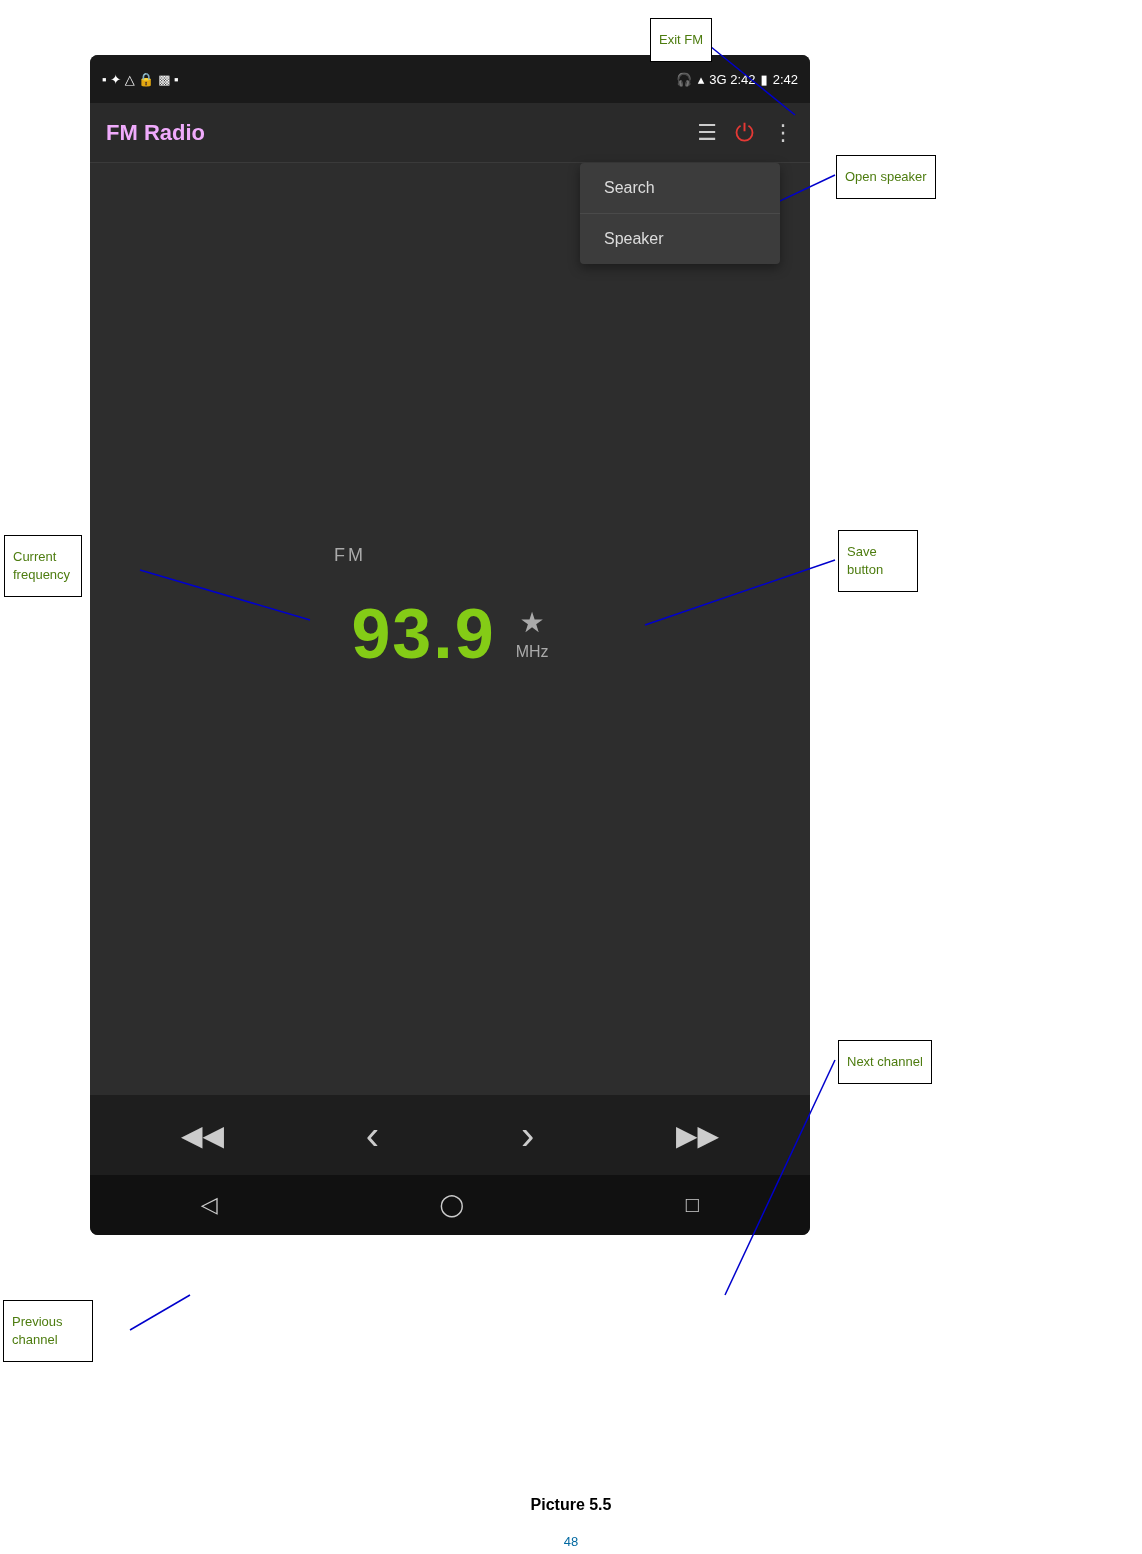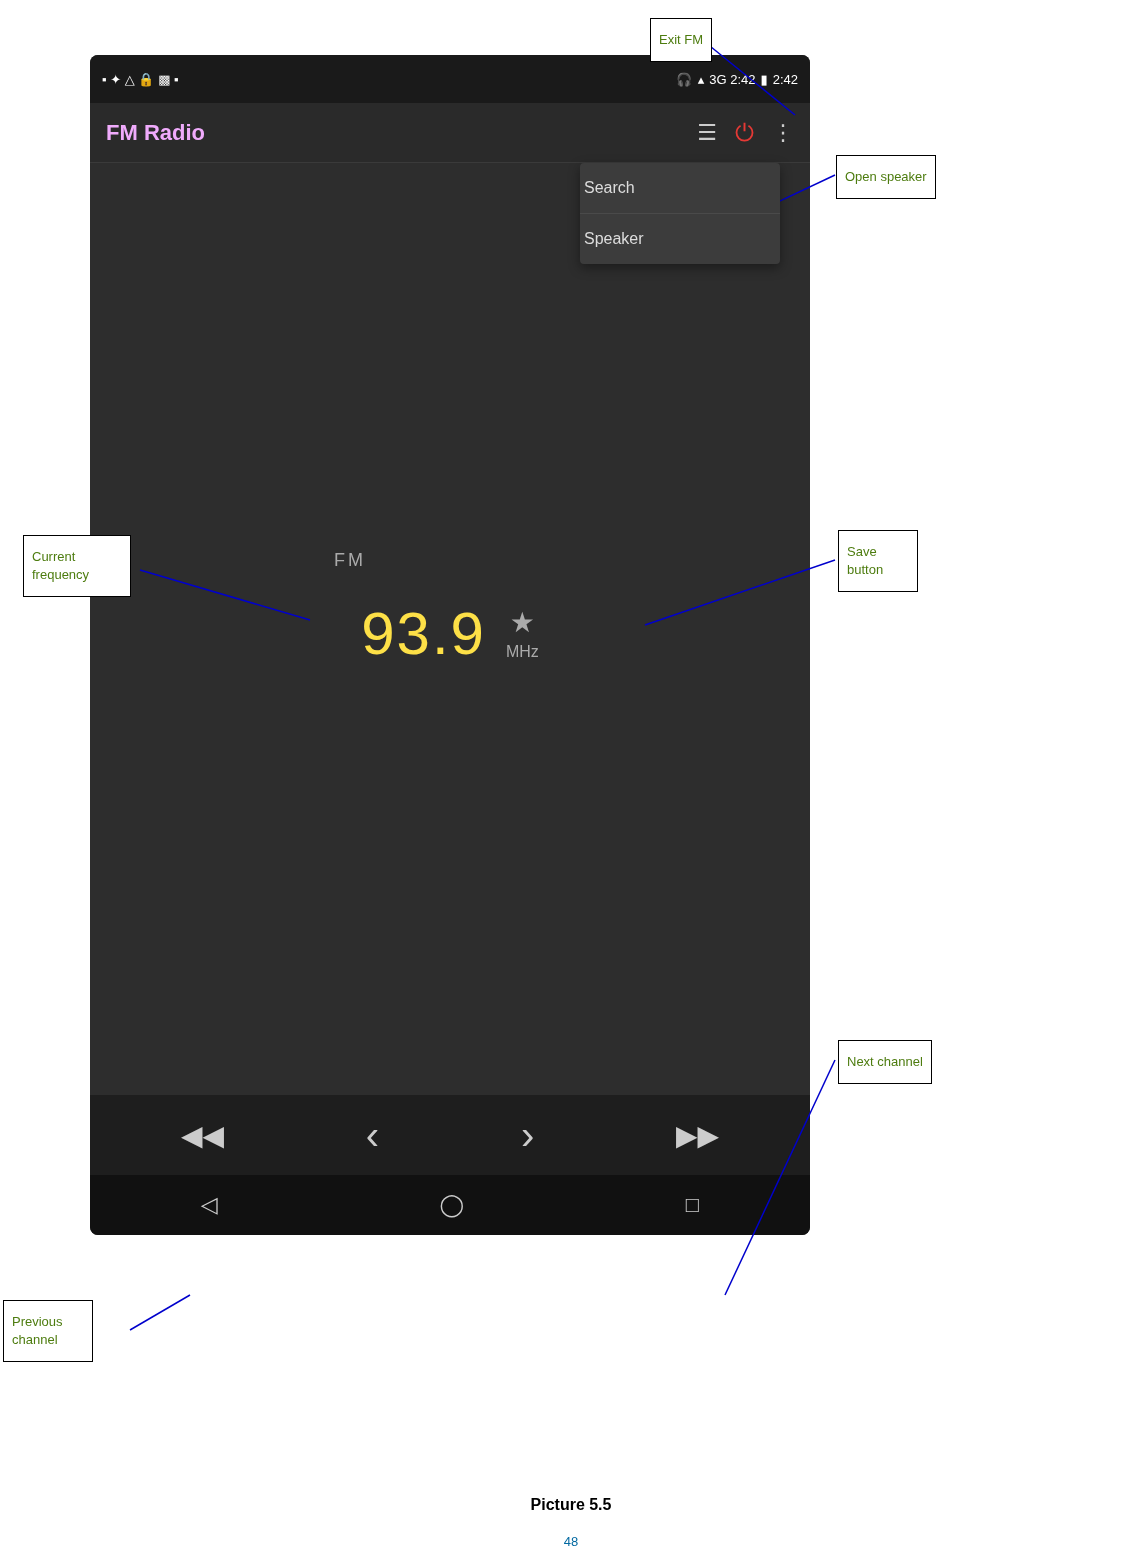--- a/index.html
+++ b/index.html
@@ -85,21 +85,21 @@
       position: absolute;
       top: 108px;
       right: 30px;
       width: 200px;
       background: #3c3c3c;
       border-radius: 4px;
       z-index: 10;
       box-shadow: 0 4px 12px rgba(0,0,0,0.4);
     }
     .dropdown-item {
-      padding: 16px 4px;
+      padding: 16px 24px;
       color: #dddddd;
       font-size: 16px;
       cursor: pointer;
       border-bottom: 1px solid #4a4a4a;
     }
     .dropdown-item:last-child {
       border-bottom: none;
     }
 
     
@@ -129,23 +129,23 @@
       letter-spacing: 3px;
       margin-right: 200px;
       margin-bottom: 4px;
     }
     .frequency-row {
       display: flex;
       align-items: center;
       gap: 20px;
     }
     .frequency-value {
-      color: #fde047;
-      font-size: 60px;
-      font-weight: 400;
+      color: #84cc16;
+      font-size: 70px;
+      font-weight: 700;
       letter-spacing: 2px;
     }
     .star-mhz {
       display: flex;
       flex-direction: column;
       align-items: center;
       gap: 4px;
     }
     .star-icon {
       color: #aaaaaa;
@@ -315,21 +315,21 @@
 
 <div class="annotation" style="top:155px; left:836px;">
   <span>Open speaker</span>
 </div>
 
 <div class="annotation multiline" style="top:530px; left:838px; width:80px;">
   <span style="white-space: pre;">Save
 button</span>
 </div>
 
-<div class="annotation multiline" style="top:535px; left:23px; width:108px;">
+<div class="annotation multiline" style="top:535px; left:4px; width:78px;">
   <span style="white-space: pre;">Current
 frequency</span>
 </div>
 
 <div class="annotation multiline" style="top:1300px; left:3px; width:90px;">
   <span style="white-space: pre;">Previous
 channel</span>
 </div>
 
 <div class="annotation" style="top:1040px; left:838px;">

